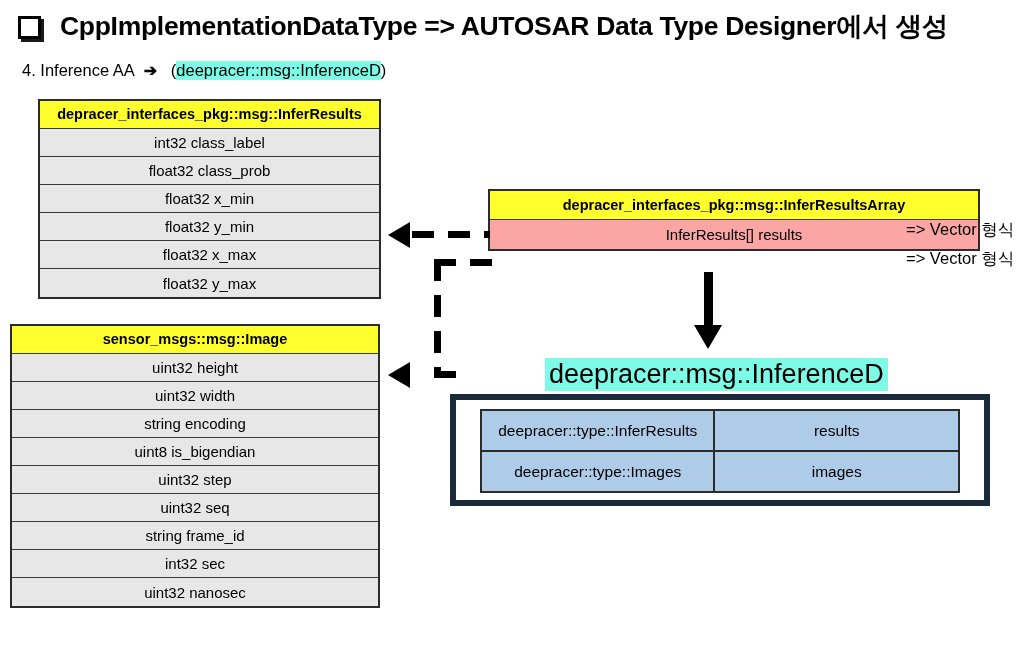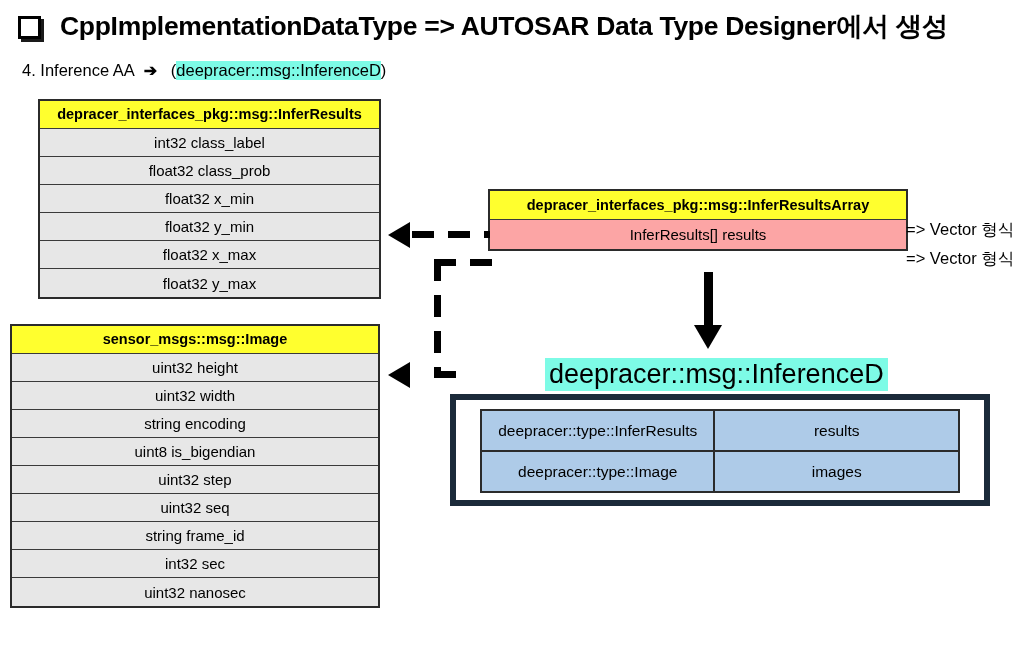--- a/index.html
+++ b/index.html
@@ -101,21 +101,21 @@
     left: 10px;
     top: 324px;
     width: 370px;
   }
   #table-sensor-image .msg-row { height: 28px; }
 
   
   #table-infer-results-array {
     left: 488px;
     top: 189px;
-    width: 420px;
+    width: 492px;
   }
   #table-infer-results-array .msg-row { height: 29px; }
 
   
   .vector-note {
     position: absolute;
     left: 906px;
     font-size: 16.5px;
     white-space: nowrap;
     line-height: 1;
@@ -275,18 +275,18 @@
 <div id="inference-d-title">deepracer::msg::InferenceD</div>
 
 <div id="inference-d-box">
   <table id="inference-d-table">
     <tbody>
         <tr>
       <td class="col-type">deepracer::type::InferResults</td>
       <td>results</td>
     </tr>
     <tr>
-      <td class="col-type">deepracer::type::Image</td>
+      <td class="col-type">deepracer::type::Images</td>
       <td>images</td>
     </tr>
   </tbody>
     </table>
 </div>
 
 </body></html>

